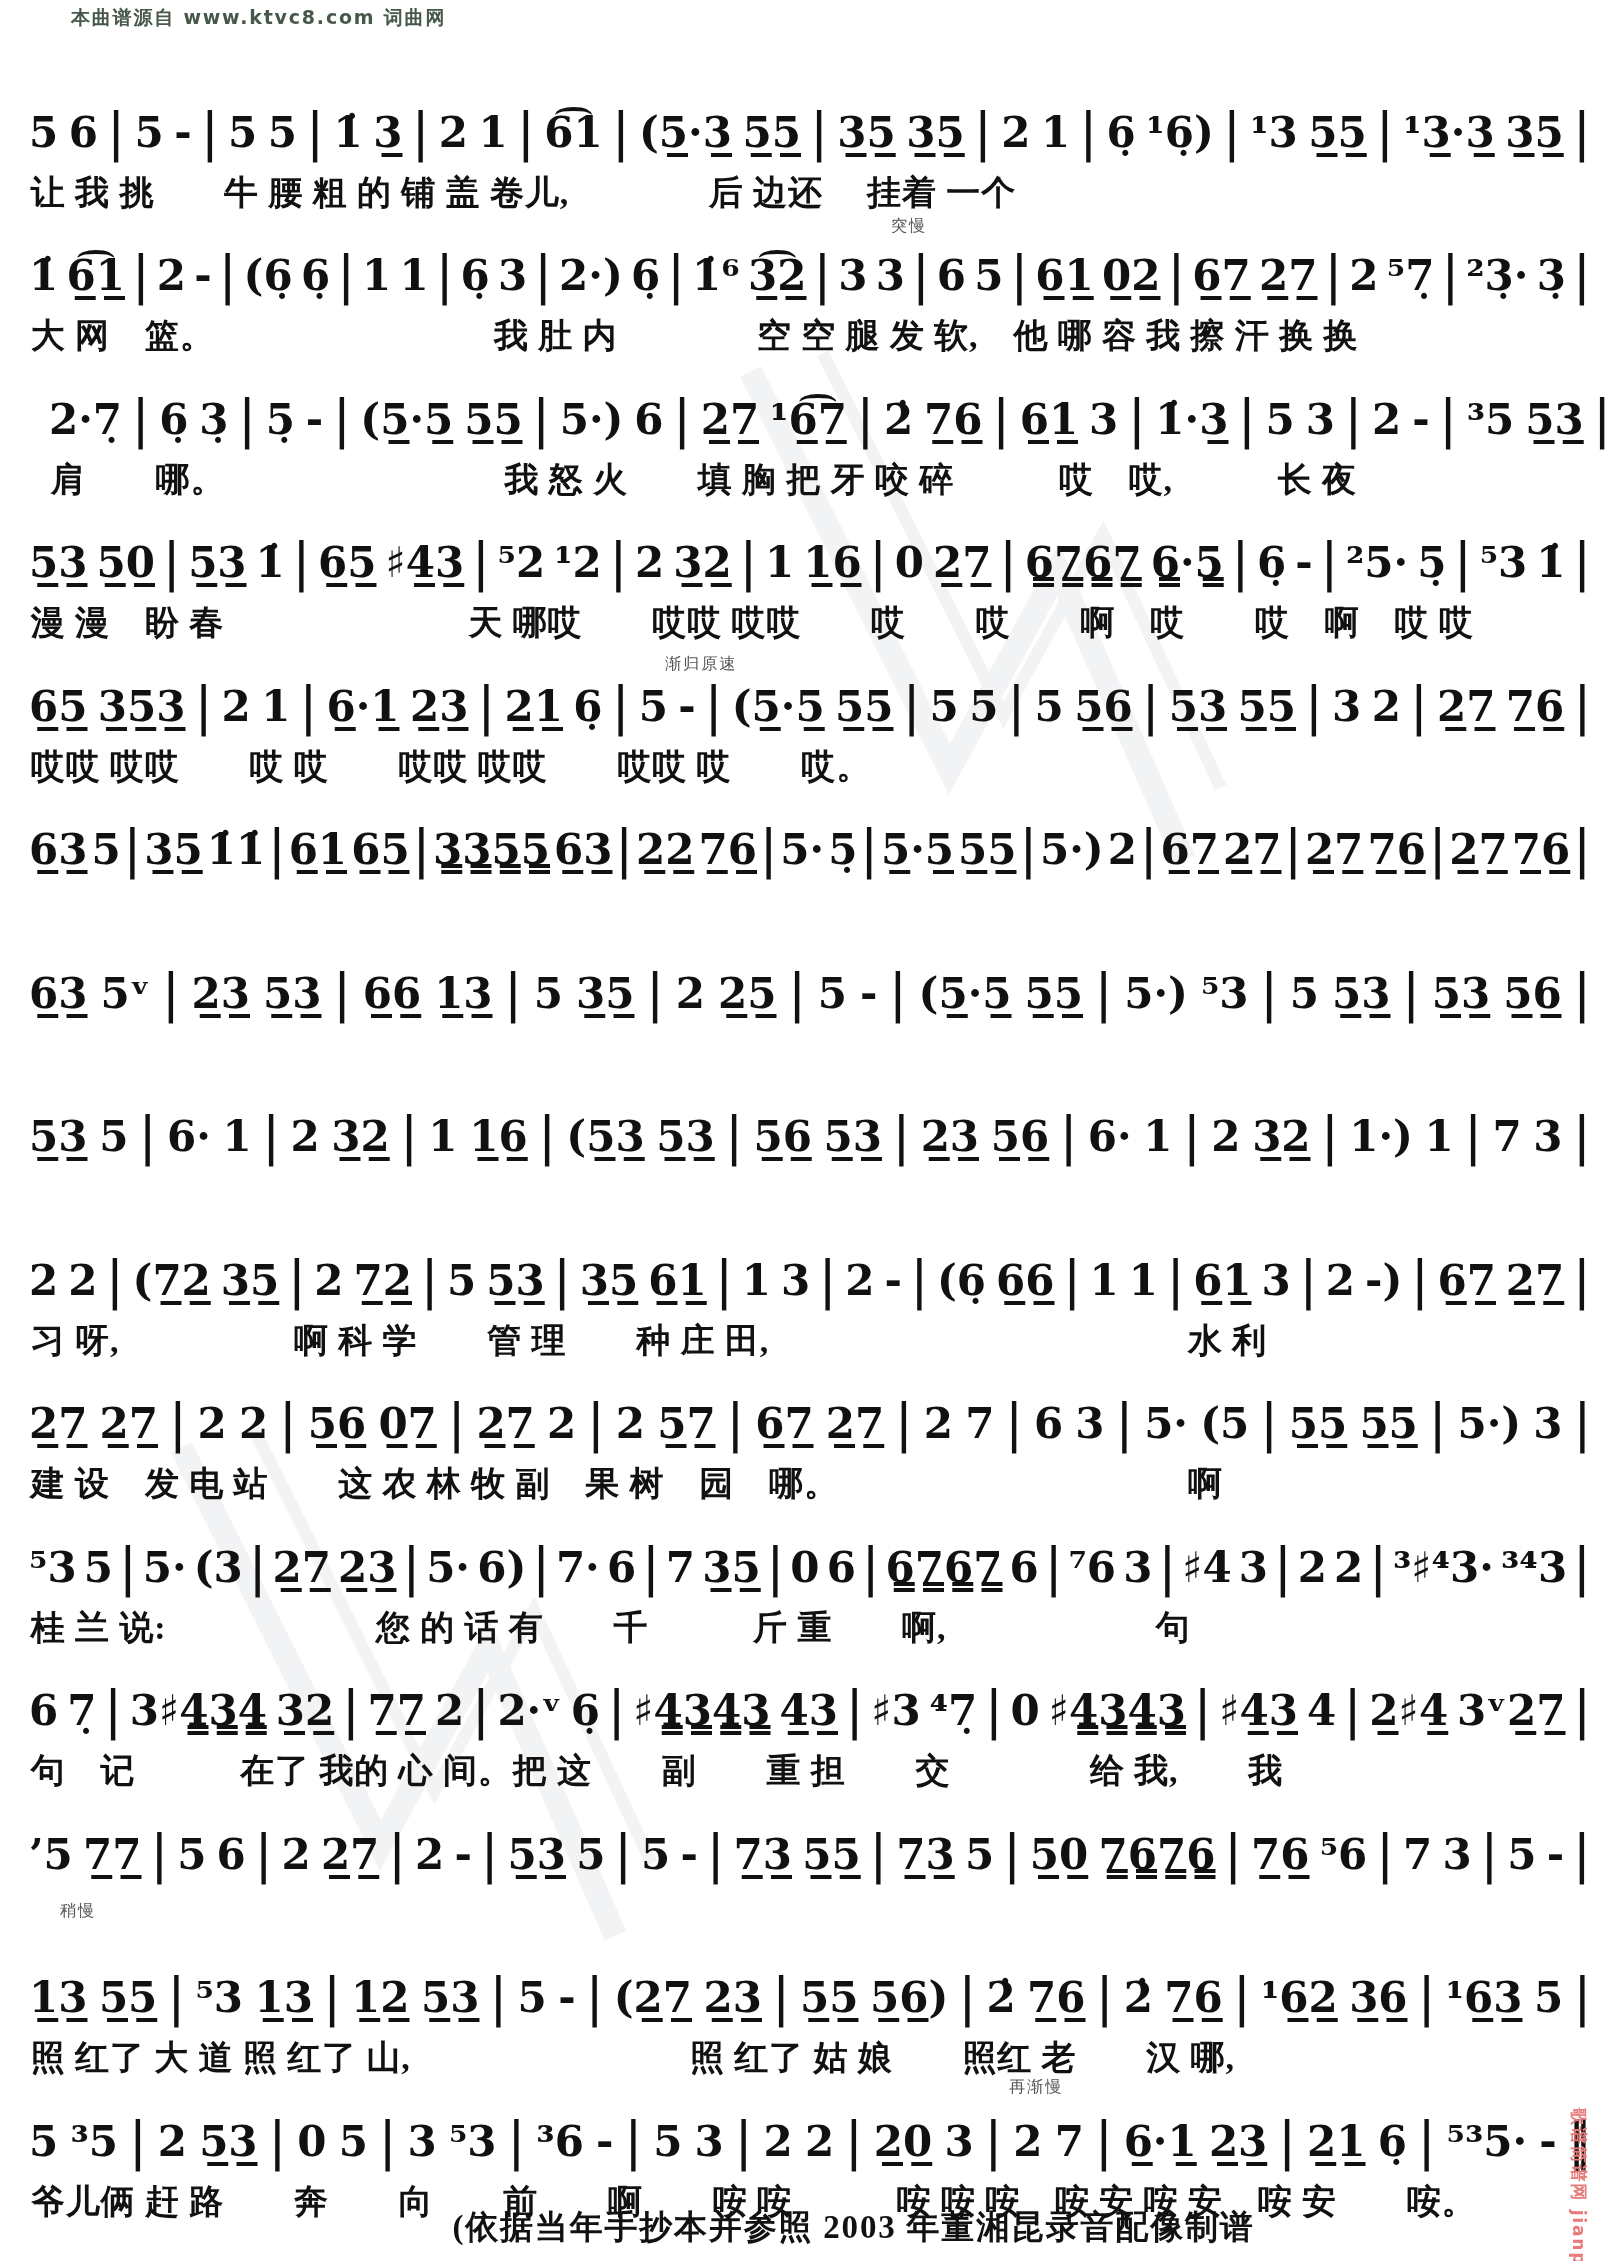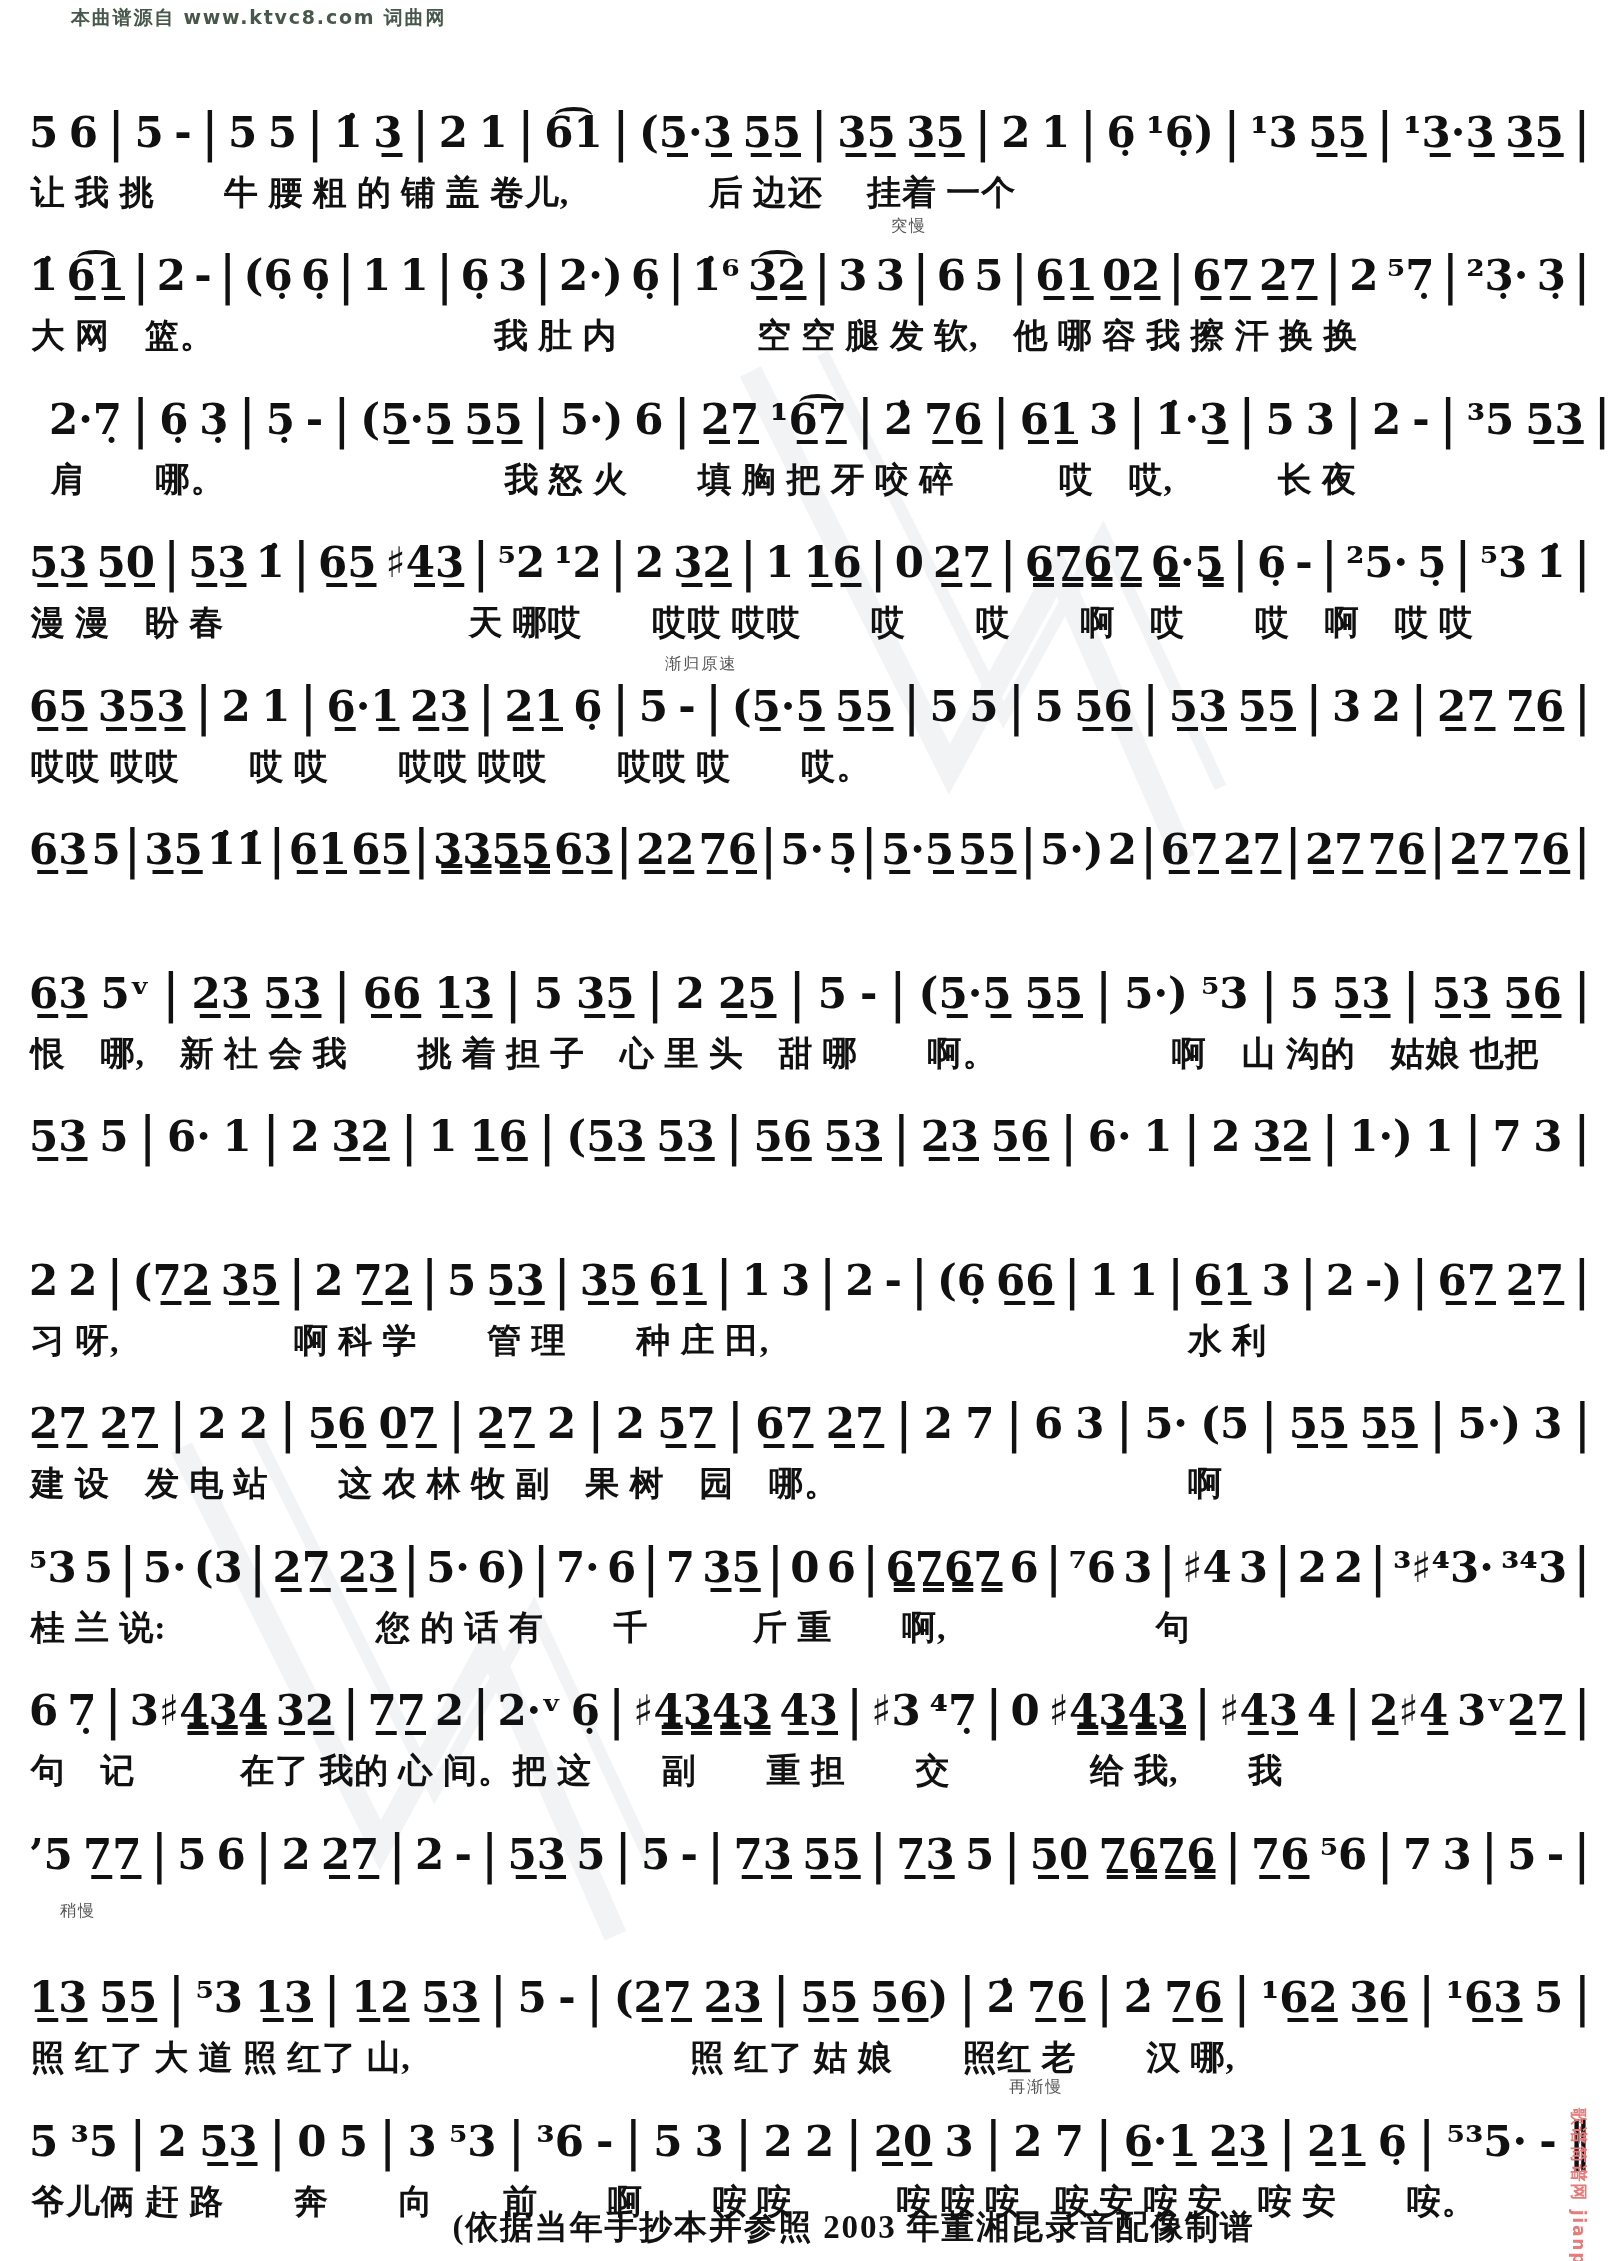--- a/index.html
+++ b/index.html
@@ -320,21 +320,20 @@
         <span class="tok">5·)</span>
         <span class="tok">⁵3</span>
         <span class="tok bar">|</span>
         <span class="tok">5</span>
         <span class="tok">5̲3̲</span>
         <span class="tok bar">|</span>
         <span class="tok">5̲3̲</span>
         <span class="tok">5̲6̲</span>
         <span class="tok bar">|</span>
       </div>
-      <div class="lyrics">恨　哪,　新 社 会 我　　挑 着 担 子　心 里 头　甜 哪　　啊。　　　　　啊　山 沟的　姑娘 也把</div>
     </div>
     <div class="system" style="top: 1090px;">
       <div class="notation">
         <span class="tok">5̲3̲</span>
         <span class="tok">5</span>
         <span class="tok bar">|</span>
         <span class="tok">6·</span>
         <span class="tok">1</span>
         <span class="tok bar">|</span>
         <span class="tok">2</span>

